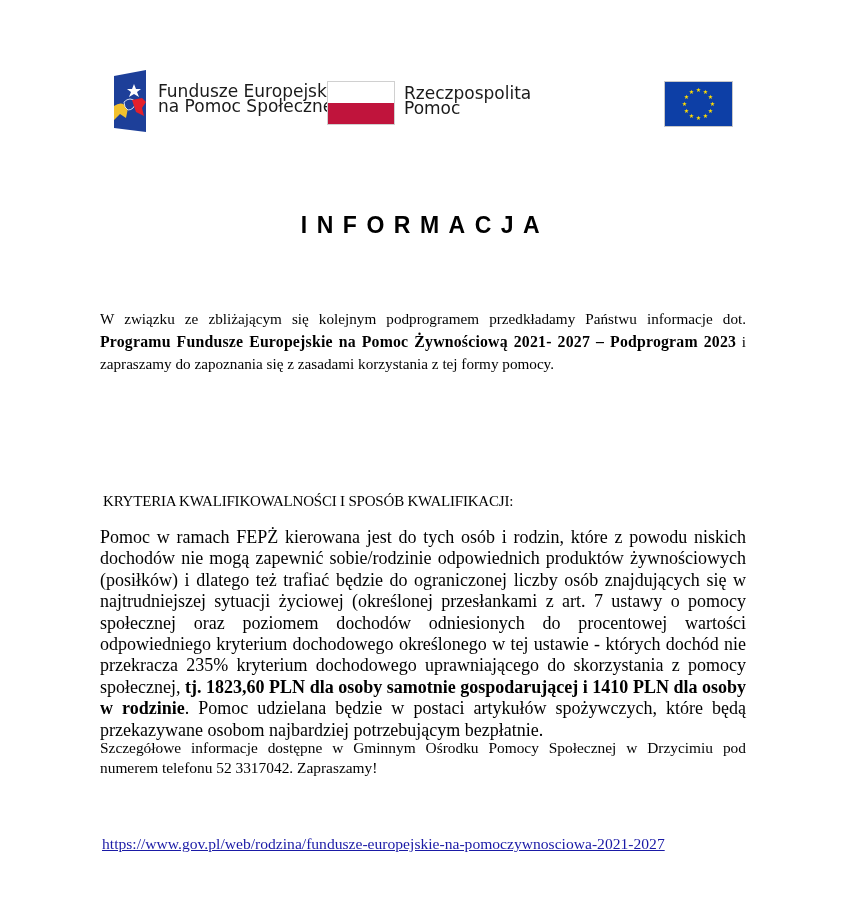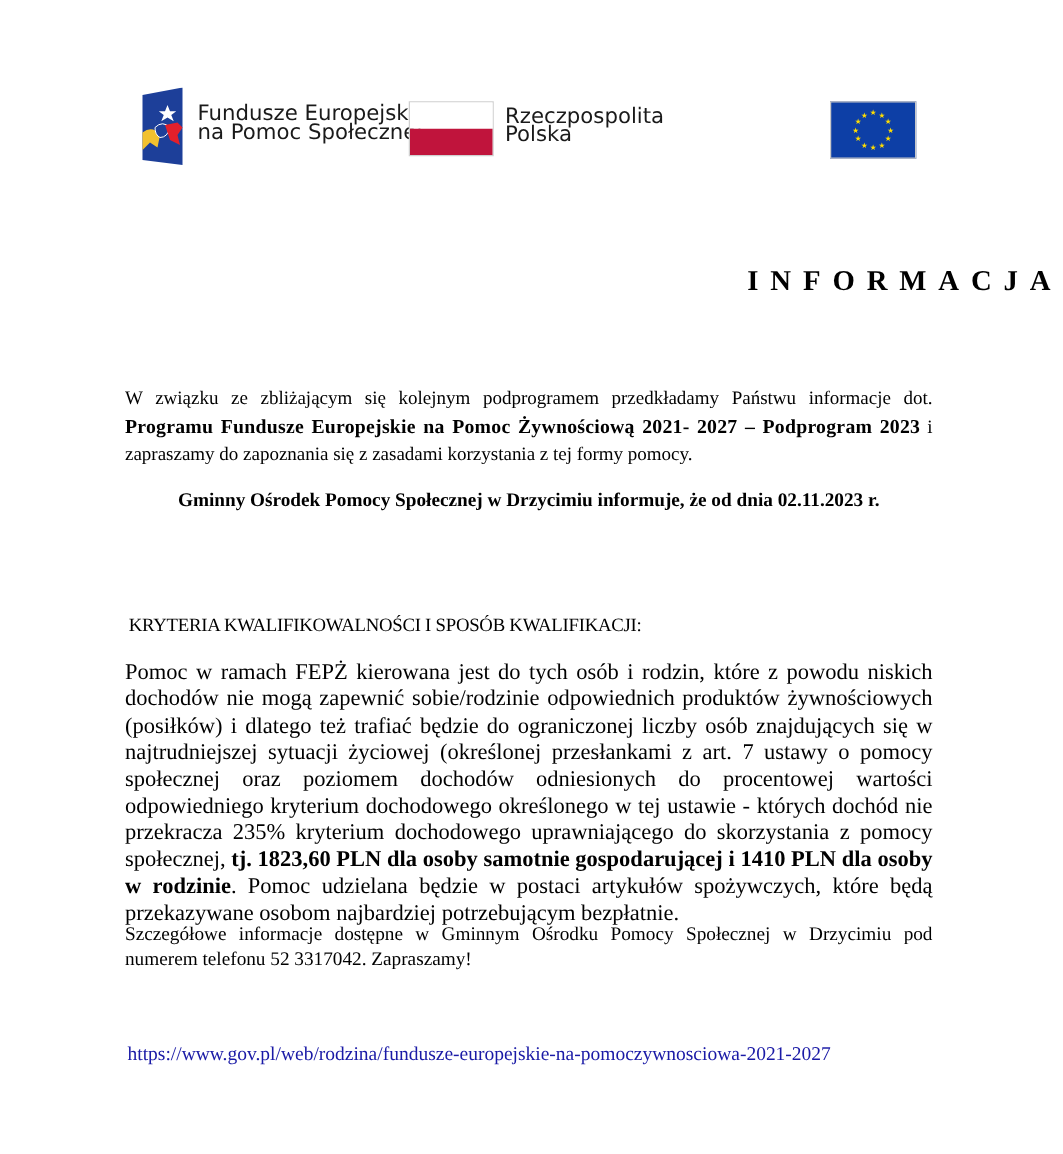--- a/index.html
+++ b/index.html
@@ -76,22 +76,22 @@
       border: 1px solid #c8c8c8;
       box-sizing: border-box;
     }
     .eu-flag svg { display: block; }
 
     .title {
       position: absolute;
       top: 212px;
       left: 0;
       width: 850px;
-      text-align: right;
-      font-family: Liberation Serif, serif;
+      text-align: center;
+      font-family: Liberation Sans, sans-serif;
       font-weight: bold;
       font-size: 23px;
       letter-spacing: 9.5px;
     }
 
     .p {
       position: absolute;
       left: 100px;
       width: 646px;
       font-size: 15.2px;
@@ -132,20 +132,21 @@
       line-height: 20px;
     }
     .p4 .b { font-weight: normal; }
 
     .link {
       position: absolute;
       top: 835px;
       left: 102px;
       font-size: 15.6px;
       color: #1a1aa6;
+      text-decoration: underline;
       white-space: nowrap;
       cursor: pointer;
     }
   </style>
 </head>
 <body>
 
 <div class="logos">
   <div class="logo-fepz">
     <span>
@@ -162,21 +163,21 @@
       <div>na Pomoc Społecznej</div>
     </div>
   </div>
 
   <div class="pl-flag">
     <div class="white"></div>
     <div class="red"></div>
   </div>
   <div class="logo-text rp-text">
     <div>Rzeczpospolita</div>
-    <div>Polska</div>
+    <div>Pomoc</div>
   </div>
 
   <div class="eu-flag">
     <svg width="67" height="44" viewBox="0 0 67 44">
       <g fill="#ffdd00" font-size="6" text-anchor="middle" font-family="DejaVu Sans, sans-serif">
         <text x="33.5" y="10">★</text>
         <text x="40.5" y="12">★</text>
         <text x="45.5" y="17">★</text>
         <text x="47.5" y="24">★</text>
         <text x="45.5" y="31">★</text>
@@ -190,21 +191,20 @@
       </g>
     </svg>
   </div>
 </div>
 
 <div class="title">INFORMACJA</div>
 
 <div class="p p1"><span>W związku ze zbliżającym się kolejnym podprogramem przedkładamy Państwu informacje dot. </span><span class="bl">Programu  Fundusze Europejskie na Pomoc Żywnościową 2021- 2027 – Podprogram 2023</span><span> i zapraszamy do zapoznania się z zasadami korzystania z tej formy pomocy.</span></div>
 
 <div class="p p2">
-  <div>Gminny Ośrodek Pomocy Społecznej w Drzycimiu informuje, że od dnia 02.11.2023 r.</div>
 </div>
 
 <div class="heading">KRYTERIA KWALIFIKOWALNOŚCI I SPOSÓB KWALIFIKACJI:</div>
 
 <div class="p p3"><span>Pomoc w ramach FEPŻ  kierowana jest do tych osób i rodzin, które z powodu niskich dochodów nie mogą zapewnić sobie/rodzinie odpowiednich produktów żywnościowych (posiłków) i dlatego też trafiać będzie do ograniczonej liczby osób znajdujących się w najtrudniejszej sytuacji życiowej (określonej przesłankami z art. 7 ustawy o pomocy społecznej oraz poziomem dochodów odniesionych do procentowej wartości odpowiedniego kryterium dochodowego określonego w tej ustawie - których dochód nie przekracza 235% kryterium dochodowego uprawniającego do skorzystania z pomocy społecznej, </span><span class="b">tj. 1823,60 PLN dla osoby samotnie gospodarującej i 1410 PLN dla osoby w rodzinie</span><span>. Pomoc udzielana będzie w postaci artykułów spożywczych, które będą przekazywane osobom najbardziej potrzebującym bezpłatnie.</span></div>
 
 <div class="p p4"><span>Szczegółowe informacje dostępne w Gminnym Ośrodku Pomocy Społecznej w Drzycimiu pod numerem telefonu 52 3317042. </span><span class="b">Zapraszamy</span><span>!</span></div>
 
 <a class="link">https://www.gov.pl/web/rodzina/fundusze-europejskie-na-pomoczywnosciowa-2021-2027</a>
 

